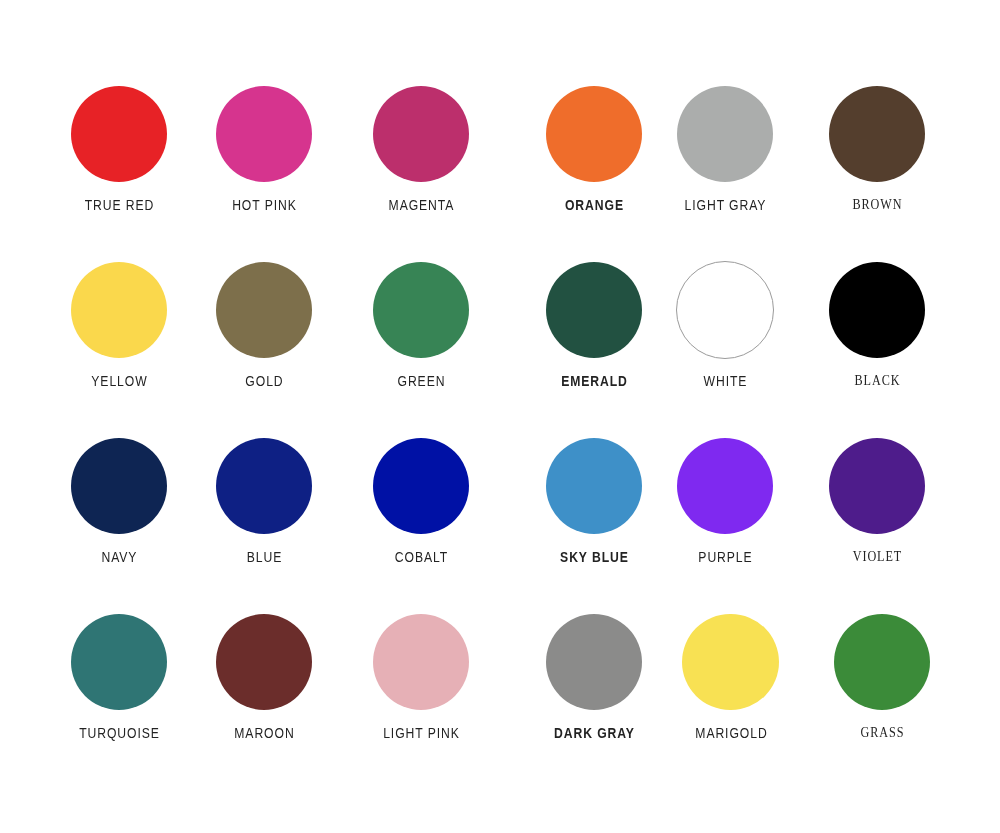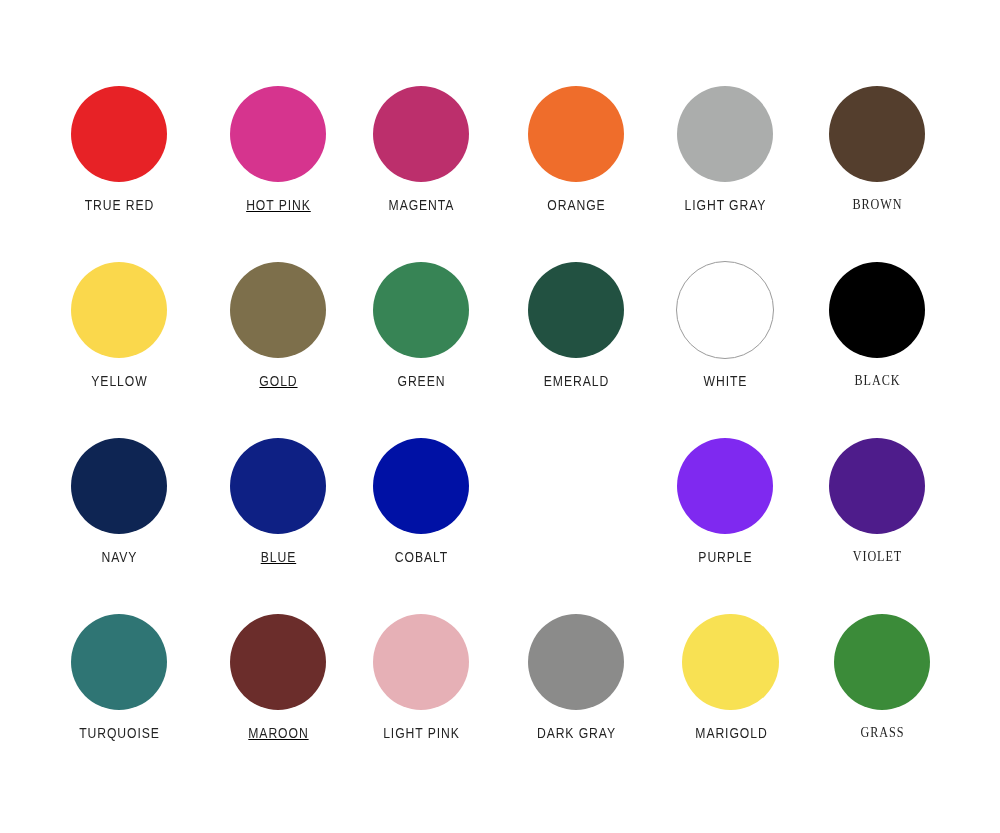--- a/index.html
+++ b/index.html
@@ -34,23 +34,23 @@
   .swatch-row-3 { top: 438px; }
   .swatch-row-4 { top: 614px; padding-left: 36px; }
 
   .swatch {
     position: absolute;
     top: 0;
     width: 152px;
     text-align: center;
   }
   .swatch-col-1 { left: 43px; }
-  .swatch-col-2 { left: 202px; text-decoration: underline; }
+  .swatch-col-2 { left: 188px; }
   .swatch-col-3 { left: 345px; }
-  .swatch-col-4 { left: 500px; }
+  .swatch-col-4 { left: 518px; font-weight: bold; }
   .swatch-col-5 { left: 649.2px; }
   .swatch-col-6 { left: 801.0px; font-family: Liberation Serif, serif; }
   
   .swatch-nudge-marigold { margin-left: 5.5px; }
   .swatch-nudge-grass    { margin-left: 5px; }
 
   .swatch-dot {
     width: 96.4px;
     height: 96.4px;
     border-radius: 50%;
@@ -141,20 +141,24 @@
       <div class="swatch-label">NAVY</div>
     </div>
     <div class="swatch swatch-col-2">
       <div class="swatch-dot" title="#0E2084" style="background-color: rgb(14, 32, 132);"></div>
       <div class="swatch-label">BLUE</div>
     </div>
     <div class="swatch swatch-col-3">
       <div class="swatch-dot" title="#0011A5" style="background-color: rgb(0, 17, 165);"></div>
       <div class="swatch-label">COBALT</div>
     </div>
+    <div class="swatch swatch-col-4">
+      <div class="swatch-dot" title="#3E90C8" style="background-color: rgb(62, 144, 200);"></div>
+      <div class="swatch-label">SKY BLUE</div>
+    </div>
     <div class="swatch swatch-col-5">
       <div class="swatch-dot" title="#7F29F0" style="background-color: rgb(127, 41, 240);"></div>
       <div class="swatch-label">PURPLE</div>
     </div>
     <div class="swatch swatch-col-6">
       <div class="swatch-dot" title="#4E1C8B" style="background-color: rgb(78, 28, 139);"></div>
       <div class="swatch-label">VIOLET</div>
     </div>
   </div>
   <div class="swatch-row swatch-row-4">

